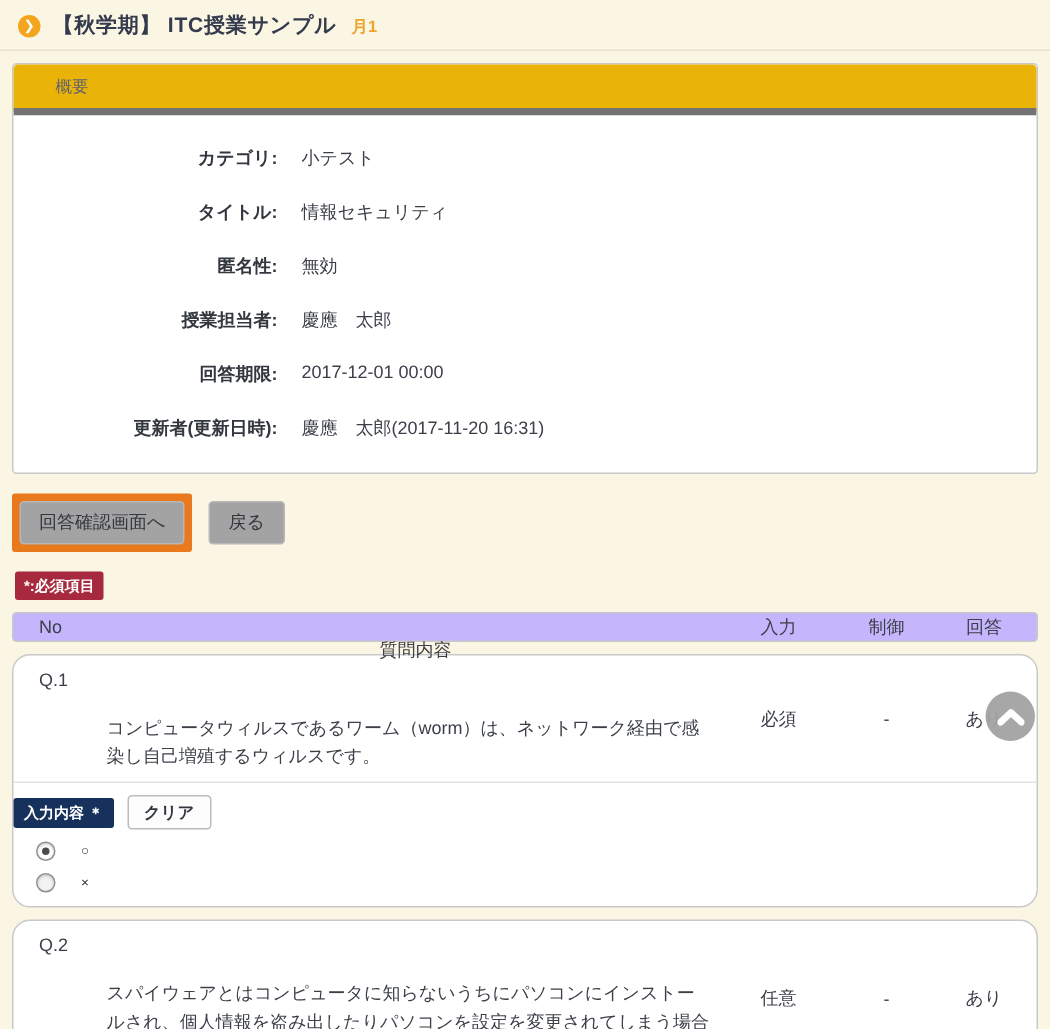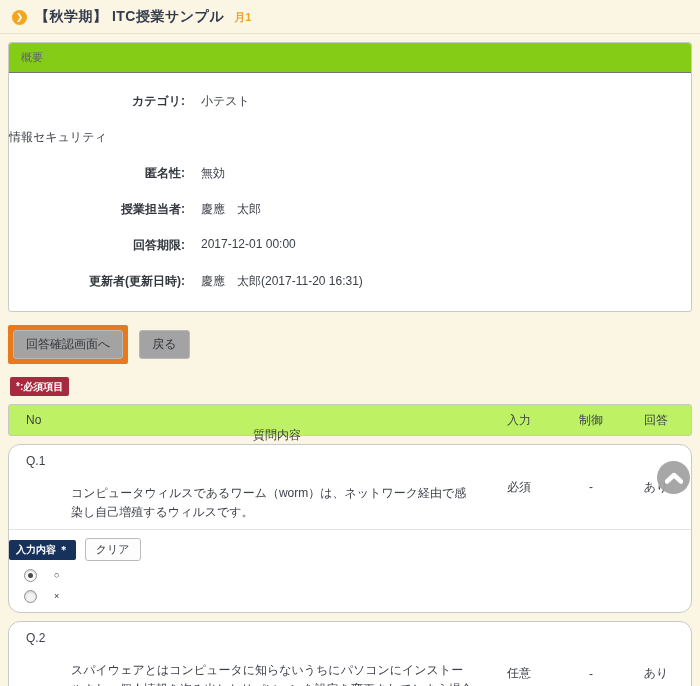--- a/index.html
+++ b/index.html
@@ -12,59 +12,59 @@
 
   
   .page-header { display:flex; align-items:center; gap:8px; padding:8px 12px 7px; border-bottom:1px solid #e9e1ca; }
   .bullet { width:15px; height:15px; border-radius:50%; background:#f3a51d; color:#fff;
             display:flex; align-items:center; justify-content:center; font-size:9px; font-weight:bold; flex:0 0 auto; }
   .page-title { font-size:14px; font-weight:bold; color:#343b4d; letter-spacing:.5px; }
   .page-subtitle { font-size:11px; font-weight:bold; color:#eda42e; margin-left:2px; }
 
   
   .panel { margin:8px; background:#fff; border:1px solid #c9c9c9; border-radius:3px; }
-  .panel-header { padding:7px 12px; background:#84cc16; border-bottom:1px solid #737373;
+  .panel-header { padding:7px 28px; background:#eab308; border-bottom:5px solid #737373;
                   color:#60646c; font-size:11px; border-radius:3px 3px 0 0; }
   .panel-body { padding:10px 0 12px; }
   .field-row { display:flex; align-items:flex-start; padding:9.5px 0; }
   .field-label { flex:0 0 192px; text-align:right; font-weight:bold; padding-right:16px; color:#33373e; }
   .field-value { color:#3b3f47; }
 
   
   .btn { display:inline-block; background:#a3a3a3; border:1px solid #b8b8b8; border-radius:3px;
          padding:5px 12px; font-size:12px; color:#33373e; cursor:pointer;
          font-family:"Liberation Sans","DejaVu Sans",sans-serif; }
   .actions { margin:13px 8px 0; display:flex; align-items:center; gap:11px; }
   .highlight-box { background:#e8791d; padding:5px; border-radius:2px; display:inline-block; }
 
   
   .required-badge { display:inline-block; margin:13px 10px 0; background:#a7293d; color:#fff;
                     font-size:10px; font-weight:bold; padding:2.5px 6px; border-radius:2px;text-align:center; }
 
   
-  .tbl-header { margin:8px 8px 0; background:#bef264; border:1px solid #c9c9c9; border-radius:3px;
-                display:flex; align-items:center; height:32px; color:#3b3f47; }
+  .tbl-header { margin:8px 8px 0; background:#c4b5fd; border:1px solid #c9c9c9; border-radius:3px;
+                display:flex; align-items:center; height:20px; color:#3b3f47; }
   .col-no   { flex:0 0 62px; padding-left:17px; }
   .col-q    { flex:1 1 auto; text-align:center;margin-top:31px; }
   .col-in   { flex:0 0 72px; text-align:center; }
   .col-ctl  { flex:0 0 72px; text-align:center; }
   .col-ans  { flex:0 0 58px; text-align:center; margin-right:6px; }
 
   .q-box { margin:8px 8px 0; background:#fff; border:1px solid #c9c9c9; border-radius:12px; }
   .q-row { display:flex; align-items:center; padding:8px 0; border-bottom:1px solid #e3e3e3; }
   .q-row .col-no { align-self:flex-start; padding-top:1px; }
   .q-row .col-q { text-align:left; padding-right:10px; line-height:1.55; }
 
   .input-area { padding:8px 0 9px; }
   .badge-row { display:flex; align-items:center; gap:9px; }
   .input-badge { background:#16325c; color:#fff; font-size:10px; font-weight:bold;
                  padding:3px 7px; border-radius:2px; }
   .clear-btn { background:#fdfdfd; border:1px solid #bbb; border-radius:3px; padding:3px 10px;
                font-size:11px; color:#33373e; cursor:pointer;
-               font-family:"Liberation Sans","DejaVu Sans",sans-serif; }
+               font-family:"Liberation Sans","DejaVu Sans",sans-serif;font-weight:bold; }
   .radio-row { display:flex; align-items:center; gap:17px; margin:7px 0 0 15px; height:14px; }
   .radio { width:13px; height:13px; border-radius:50%; border:1px solid #8f8f8f; background:#f2f2f2;
            position:relative; box-shadow:inset 0 1px 2px rgba(0,0,0,.18); cursor:pointer; flex:0 0 auto; }
   .radio.checked { background:#fff; }
   .radio.checked::after { content:""; position:absolute; left:3px; top:3px; right:3px; bottom:3px;
                           border-radius:50%; background:#4b4b4b; }
   .radio-label { font-size:9px; color:#33373e; }
 
   
   .scroll-top { position:absolute; left:657px; top:461px; width:33px; height:33px; border-radius:50%;
@@ -85,20 +85,21 @@
 
 
 <div class="panel">
   <div class="panel-header">概要</div>
   <div class="panel-body">
     <div class="field-row">
       <div class="field-label">カテゴリ:</div>
       <div class="field-value">小テスト</div>
     </div>
     <div class="field-row">
+      <div class="field-label">タイトル:</div>
       <div class="field-value">情報セキュリティ</div>
     </div>
     <div class="field-row">
       <div class="field-label">匿名性:</div>
       <div class="field-value">無効</div>
     </div>
     <div class="field-row">
       <div class="field-label">授業担当者:</div>
       <div class="field-value">慶應　太郎</div>
     </div>

